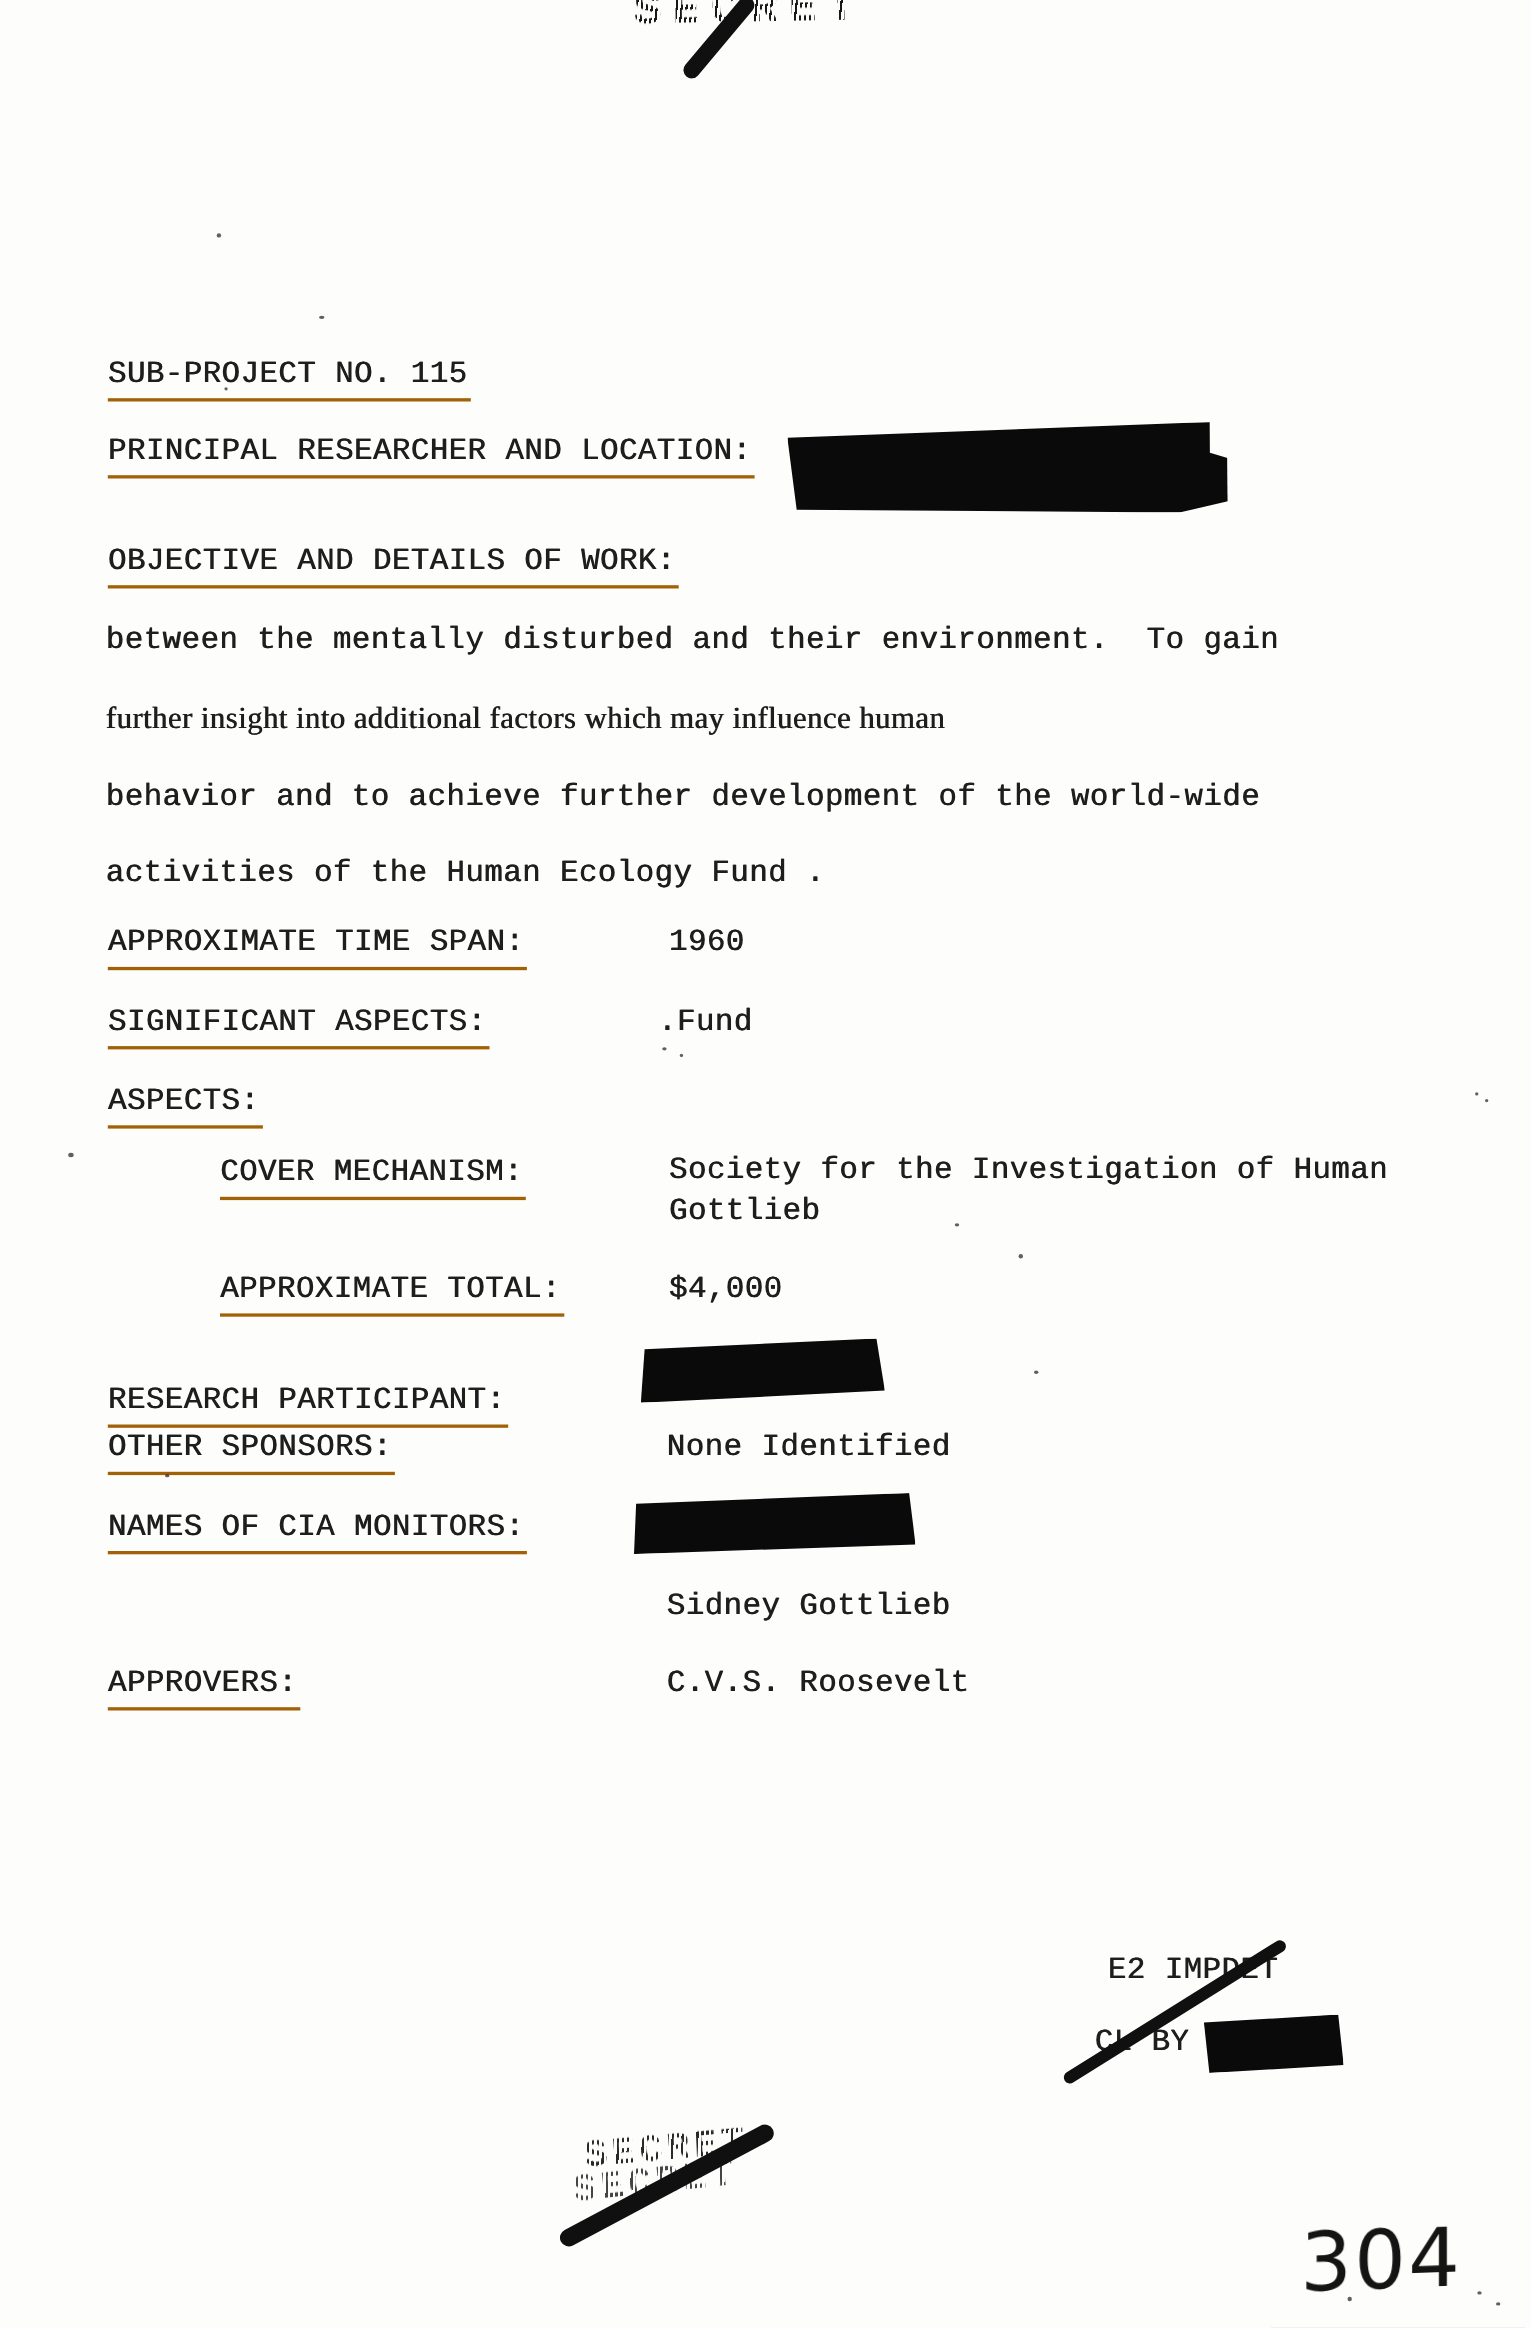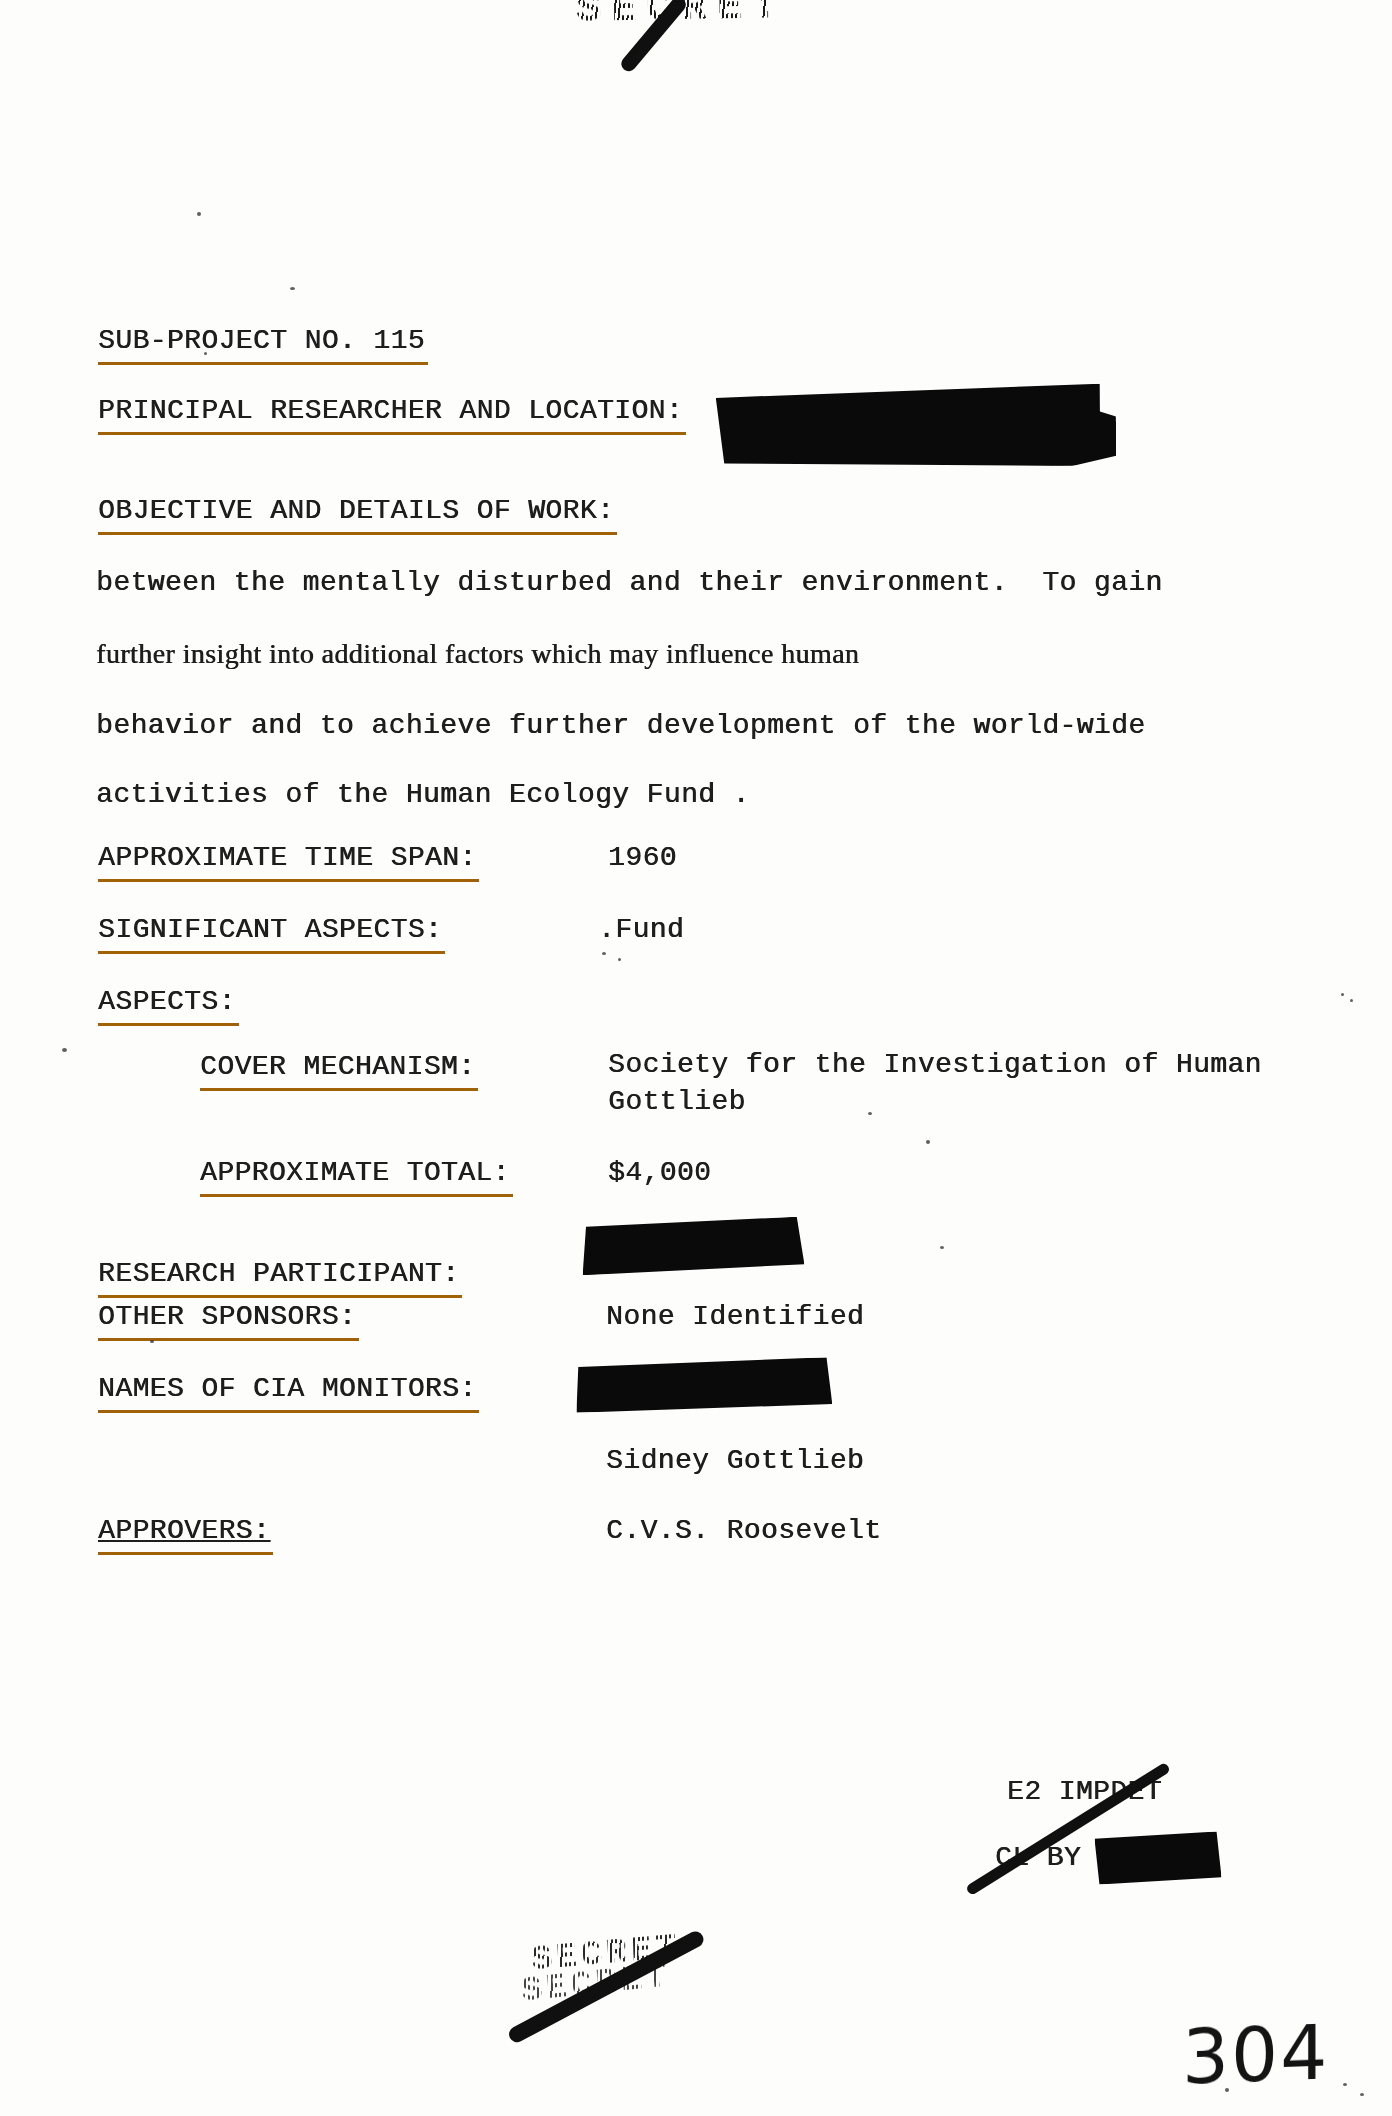--- a/index.html
+++ b/index.html
@@ -77,21 +77,21 @@
               clip-path:polygon(2% 10%, 97% 0%, 100% 88%, 0% 100%);"></div>
 
   <div class="txt u" style="left:98px; top:1302px;">OTHER SPONSORS:</div>
   <div class="txt" style="left:606px; top:1302px;">None Identified</div>
 
   <div class="txt u" style="left:98px; top:1374px;">NAMES OF CIA MONITORS:</div>
   <div class="redaction" style="left:576px; top:1359px; width:256px; height:52px; transform:rotate(-0.8deg);
               clip-path:polygon(1% 12%, 98% 0%, 100% 90%, 0% 100%);"></div>
   <div class="txt" style="left:606px; top:1446px;">Sidney Gottlieb</div>
 
-  <div class="txt u" style="left:98px; top:1516px;text-decoration:underline;">APPROVERS:</div>
+  <div class="txt u" style="left:98px; top:1516px;">APPROVERS:</div>
   <div class="txt" style="left:606px; top:1516px;">C.V.S. Roosevelt</div>
 
   <div class="txt" style="left:1007px; top:1777px;">E2 IMPDET</div>
   <div class="txt" style="left:995px; top:1843px;">CL BY</div>
   <div class="redaction" style="left:1095px; top:1833px; width:126px; height:50px; transform:rotate(-1.5deg);
               clip-path:polygon(0% 8%, 97% 0%, 100% 92%, 3% 100%);"></div>
   <div class="slash" style="left:968px; top:1886px; width:236px; height:11px; transform:rotate(-32deg);"></div>
 
   <div class="stamp stamp-b1">SECRET</div>
   <div class="stamp stamp-b2">SECRET</div>

